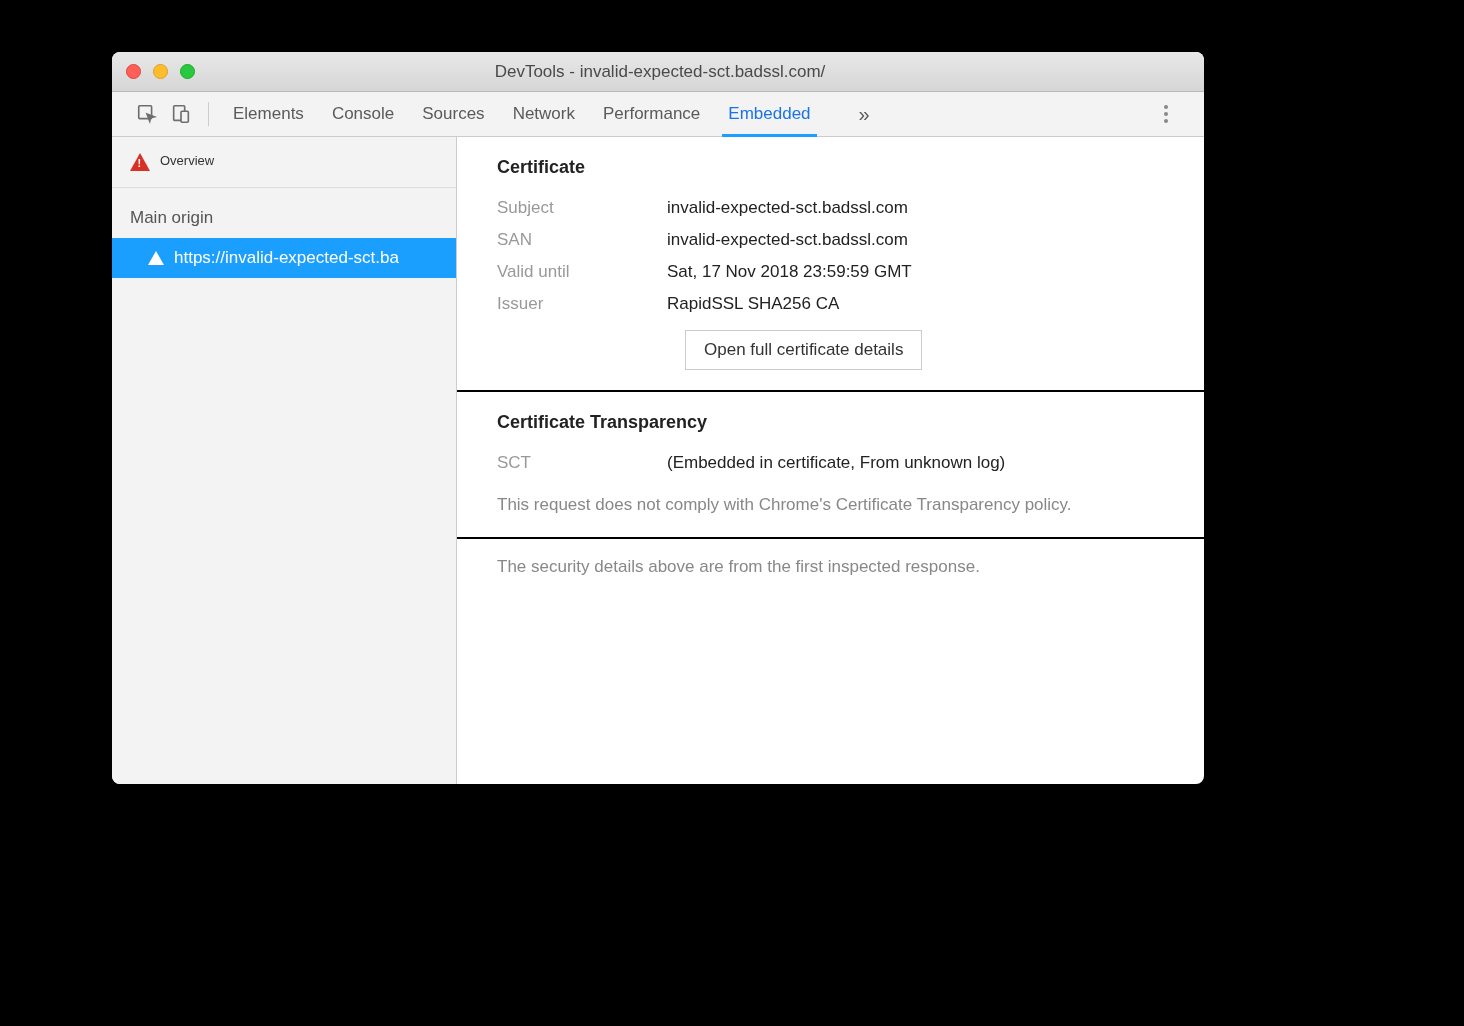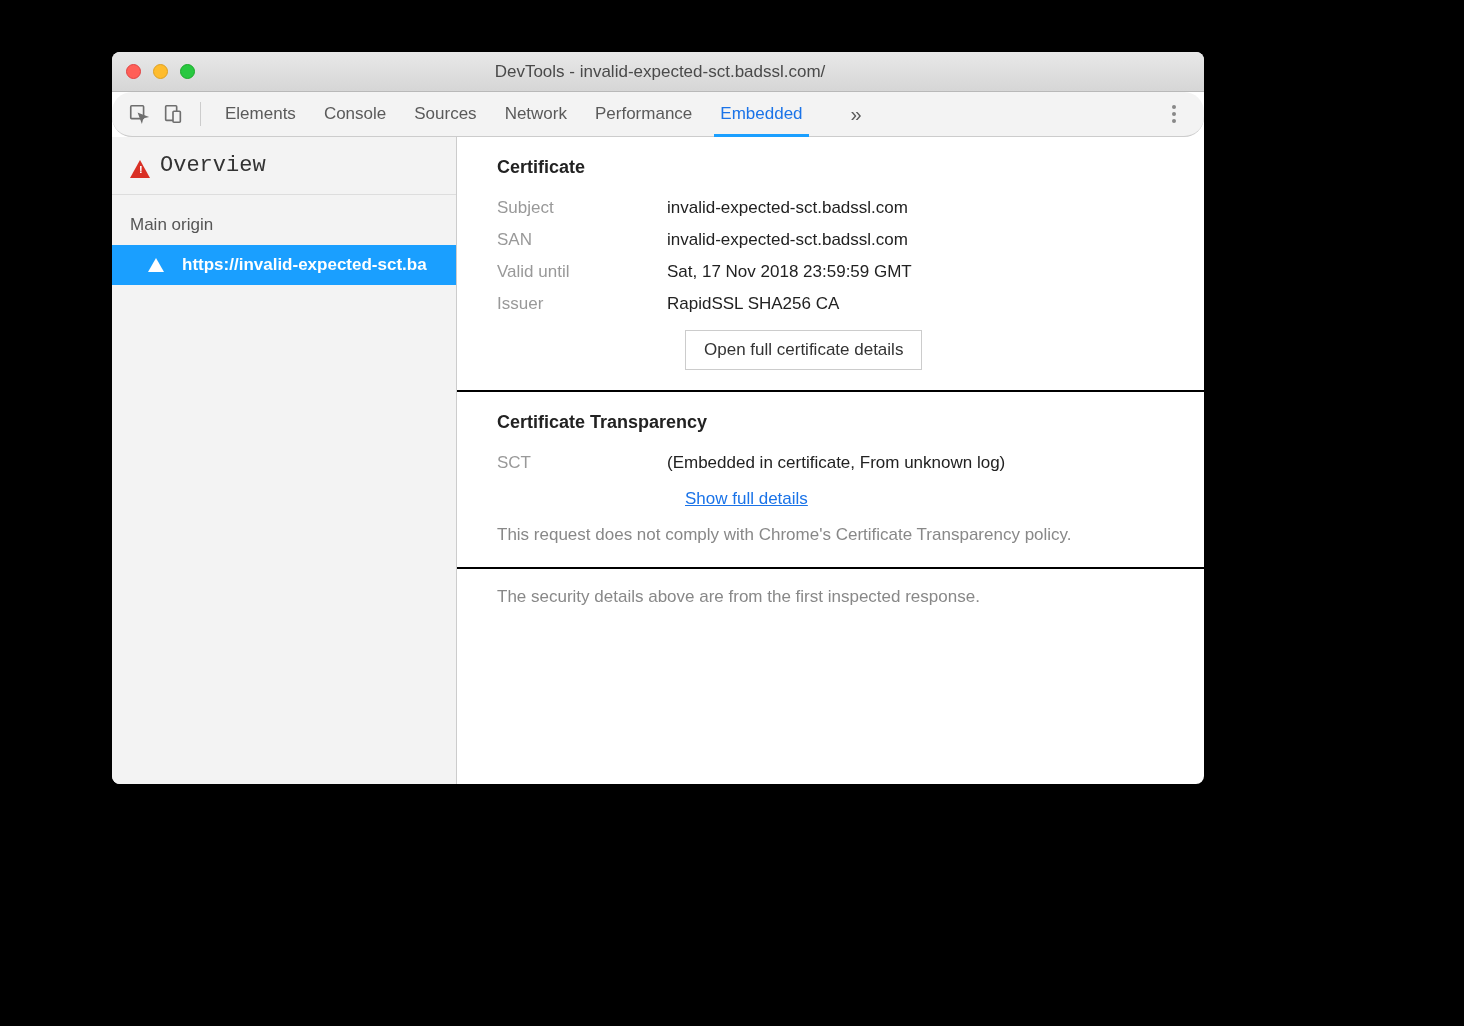--- a/index.html
+++ b/index.html
@@ -47,23 +47,22 @@
     font-size: 17px;
     color: #4a4a4a;
     pointer-events: none;
   }
   .toolbar {
     height: 45px;
     background: #f3f3f3;
     border-bottom: 1px solid #ccc;
     display: flex;
     align-items: center;
-    padding: 0 14px;
+    padding: 0 22px;
     gap: 8px;
-    border-radius: 20px;
   }
   .toolbar-icon {
     width: 26px; height: 26px;
     display: flex; align-items: center; justify-content: center;
     color: #6e6e6e;
   }
   .divider {
     width: 1px; height: 24px; background: #ccc; margin: 0 6px;
   }
   .tabs {
@@ -118,27 +117,26 @@
   }
   .sidebar {
     width: 345px;
     background: #f3f3f3;
     border-right: 1px solid #ccc;
     display: flex;
     flex-direction: column;
   }
   .overview {
     display: flex;
-    align-items: flex-end;
+    align-items: flex-start;
     gap: 10px;
     padding: 16px 18px 16px 18px;
     border-bottom: 1px solid #ddd;
-    font-size: 22px;
+    font-size: 13px;
     color: #333;
-    font-family: Liberation Mono, monospace;
   }
   .warning-tri {
     width: 0; height: 0;
     border-left: 10px solid transparent;
     border-right: 10px solid transparent;
     border-bottom: 18px solid #d93025;
     position: relative;
   }
   .warning-tri::after {
     content: "!";
@@ -152,26 +150,25 @@
     padding: 20px 18px 10px 18px;
     font-size: 17px;
     color: #555;
   }
   .origin-item {
     background: #1a9fff;
     color: #fff;
     padding: 10px 18px 10px 36px;
     display: flex;
     align-items: center;
-    gap: 18px;
+    gap: 10px;
     font-size: 17px;
     white-space: nowrap;
     overflow: hidden;
     cursor: pointer;
-    font-weight: bold;
   }
   .tri-white {
     width: 0; height: 0;
     border-left: 8px solid transparent;
     border-right: 8px solid transparent;
     border-bottom: 14px solid #fff;
     flex-shrink: 0;
   }
   .main {
     flex: 1;
@@ -321,23 +318,20 @@
           <div class="btn">Open full certificate details</div>
         </div>
       </div>
 
       <div class="panel">
         <h2>Certificate Transparency</h2>
         <div class="kv">
           <div class="k">SCT</div>
           <div class="v">(Embedded in certificate, From unknown log)</div>
         </div>
-        <div class="link-row">
-          <span class="link">Show full details</span>
-        </div>
         <div class="grey-text">This request does not comply with Chrome's Certificate Transparency policy.</div>
       </div>
 
       <div class="footer-note">The security details above are from the first inspected response.</div>
 
     </div>
   </div>
 </div>
 
 </body></html>

